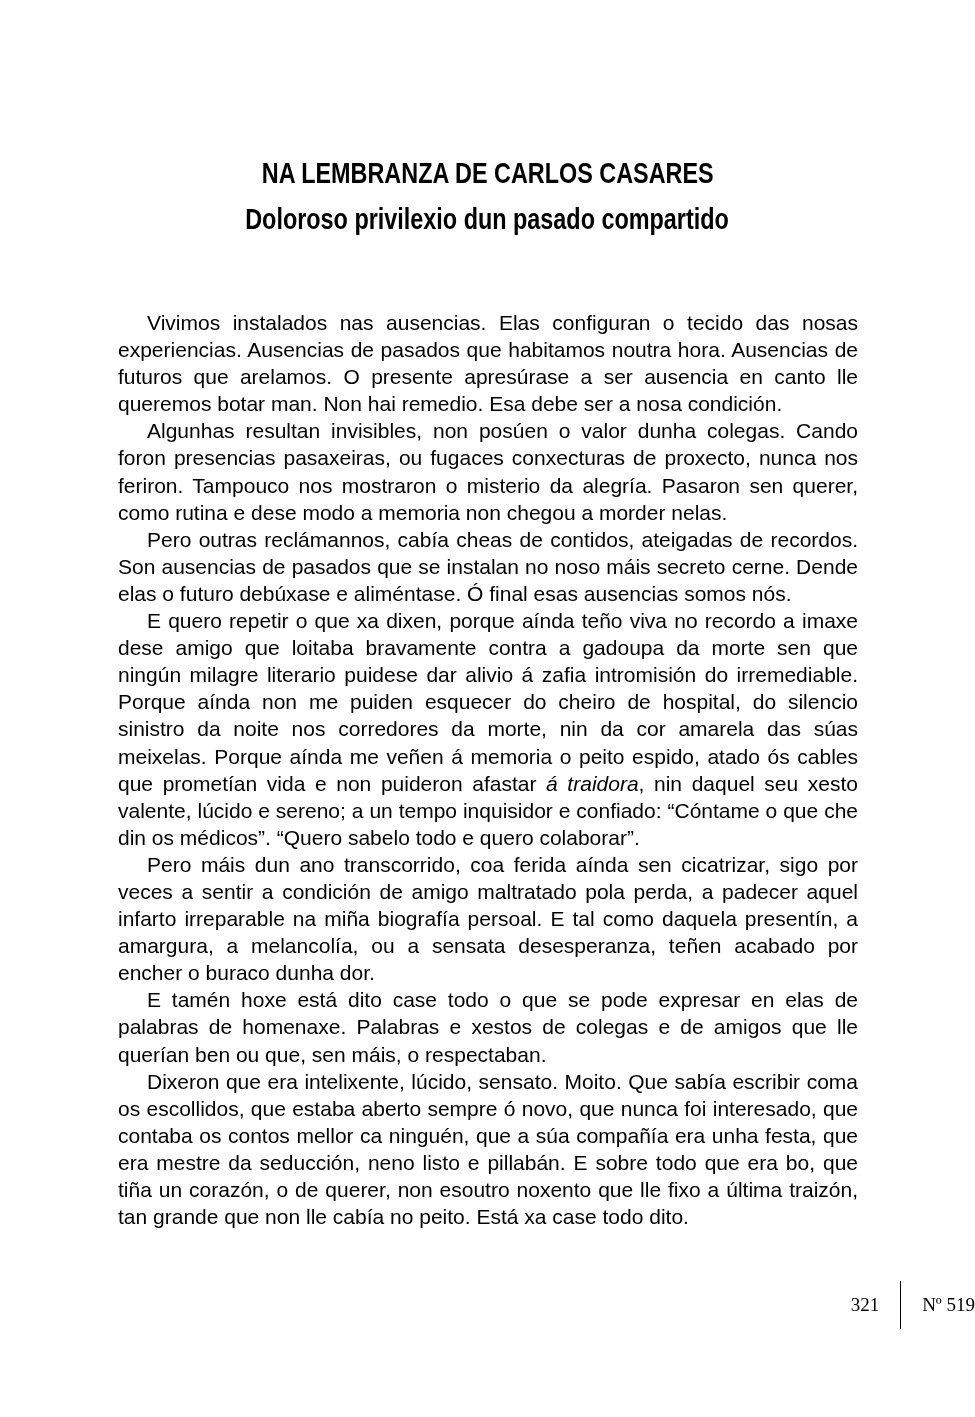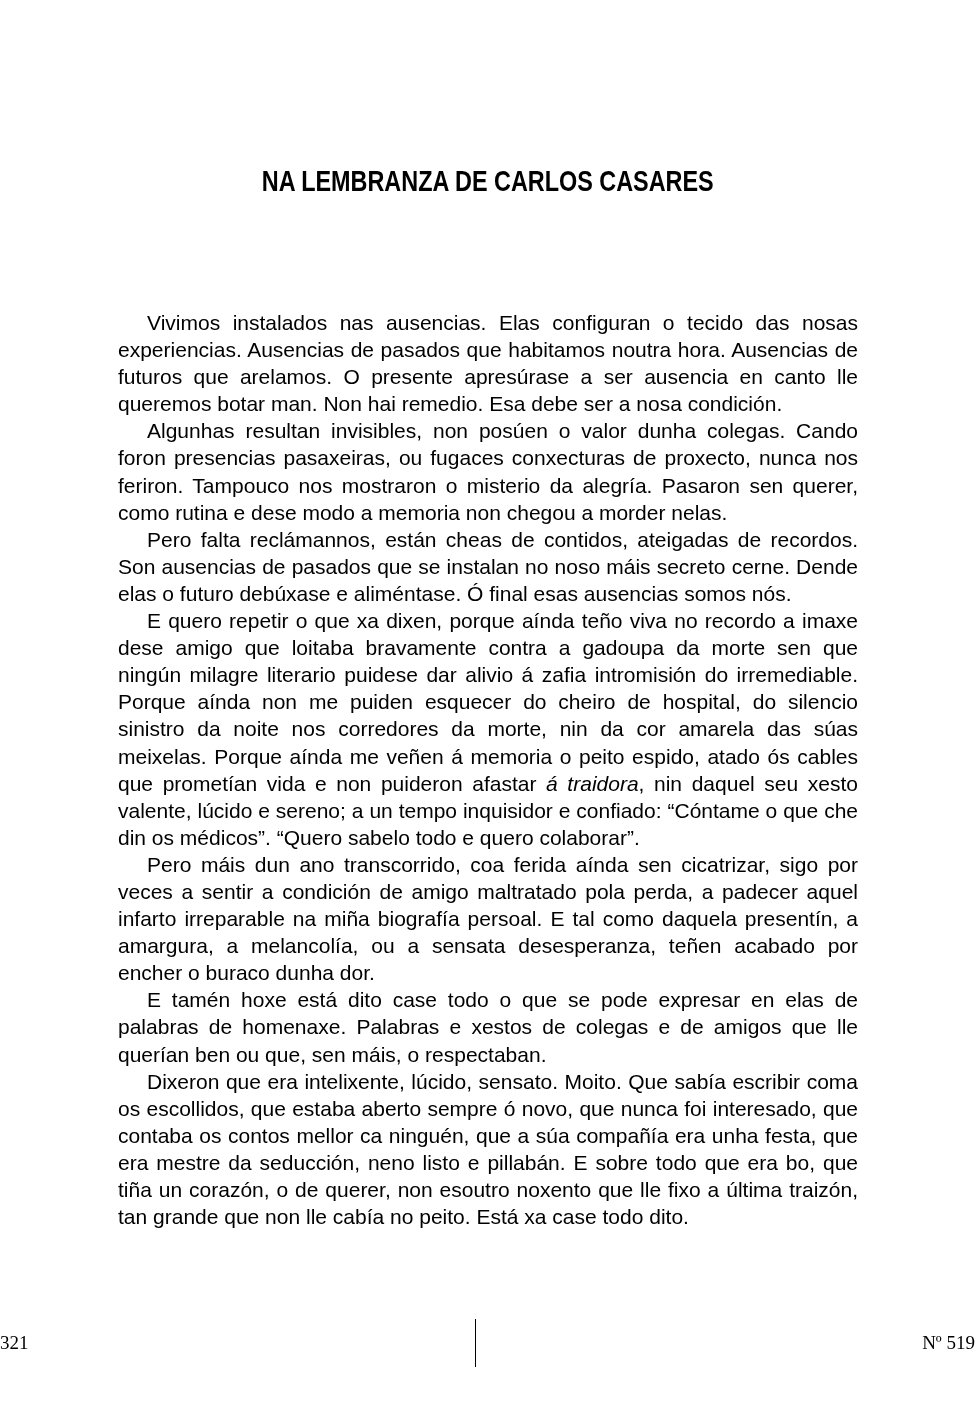--- a/index.html
+++ b/index.html
@@ -17,21 +17,21 @@
   }
   
   .title-block {
     position: absolute;
     top: 146px;
     left: 0;
     right: 0;
     text-align: center;
   }
   .title-line {
-    margin: 16px;
+    margin: 8px;
     font-family: "Liberation Sans", sans-serif;
     font-weight: 700;
     font-size: 30px;
     line-height: 38px;
     letter-spacing: 0px;
   }
   .condensed {
     display: inline-block;
     transform: scaleX(0.78);
     transform-origin: 50% 50%;
@@ -61,25 +61,25 @@
     margin: 0;
     padding: 0;
     text-indent: 29px;
   }
   .body-text em {
     font-style: italic;
   }
   
   .footer {
     position: absolute;
-    top: 1319px;
+    top: 1281px;
     left: 0;
     right: 0;
     display: flex;
-    justify-content: space-between;
+    justify-content: flex-end;
     align-items: center;
     font-family: "Liberation Serif", serif;
     font-size: 19px;
     line-height: 24px;
   }
   .footer .page-num {
     padding-right: 21px;
   }
   .footer .divider {
     width: 1px;
@@ -90,26 +90,27 @@
     padding-left: 21px;
   }
 </style>
 </head>
 <body>
 
 <div class="page">
 
   <header class="title-block">
     <h1 class="title-line"><span class="condensed">NA LEMBRANZA DE CARLOS CASARES</span></h1>
+    <h2 class="title-line"><span class="condensed">Doloroso privilexio dun pasado compartido</span></h2>
   </header>
 
   <main class="body-text">
     <p>Vivimos instalados nas ausencias. Elas configuran o tecido das nosas experiencias. Ausencias de pasados que habitamos noutra hora. Ausencias de futuros que arelamos. O presente apresúrase a ser ausencia en canto lle queremos botar man. Non hai remedio. Esa debe ser a nosa condición.</p>
     <p>Algunhas resultan invisibles, non posúen o valor dunha colegas. Cando foron presencias pasaxeiras, ou fugaces conxecturas de proxecto, nunca nos feriron. Tampouco nos mostraron o misterio da alegría. Pasaron sen querer, como rutina e dese modo a memoria non chegou a morder nelas.</p>
-    <p>Pero falta reclámannos, están cheas de contidos, ateigadas de recordos. Son ausencias de pasados que se instalan no noso máis secreto cerne. Dende elas o futuro debúxase e aliméntase. Ó final esas ausencias somos nós.</p>
+    <p>Pero outras reclámannos, cabía cheas de contidos, ateigadas de recordos. Son ausencias de pasados que se instalan no noso máis secreto cerne. Dende elas o futuro debúxase e aliméntase. Ó final esas ausencias somos nós.</p>
     <p><span>E quero repetir o que xa dixen, porque aínda teño viva no recordo a imaxe dese amigo que loitaba bravamente contra a gadoupa da morte sen que ningún milagre literario puidese dar alivio á zafia intromisión do irremediable. Porque aínda non me puiden esquecer do cheiro de hospital, do silencio sinistro da noite nos corredores da morte, nin da cor amarela das súas meixelas. Porque aínda me veñen á memoria o peito espido, atado ós cables que prometían vida e non puideron afastar </span><em>á traidora</em><span>, nin daquel seu xesto valente, lúcido e sereno; a un tempo inquisidor e confiado: “Cóntame o que che din os médicos”. “Quero sabelo todo e quero colaborar”.</span></p>
     <p>Pero máis dun ano transcorrido, coa ferida aínda sen cicatrizar, sigo por veces a sentir a condición de amigo maltratado pola perda, a padecer aquel infarto irreparable na miña biografía persoal. E tal como daquela presentín, a amargura, a melancolía, ou a sensata desesperanza, teñen acabado por encher o buraco dunha dor.</p>
     <p>E tamén hoxe está dito case todo o que se pode expresar en elas de palabras de homenaxe. Palabras e xestos de colegas e de amigos que lle querían ben ou que, sen máis, o respectaban.</p>
     <p>Dixeron que era intelixente, lúcido, sensato. Moito. Que sabía escribir coma os escollidos, que estaba aberto sempre ó novo, que nunca foi interesado, que contaba os contos mellor ca ninguén, que a súa compañía era unha festa, que era mestre da seducción, neno listo e pillabán. E sobre todo que era bo, que tiña un corazón, o de querer, non esoutro noxento que lle fixo a última traizón, tan grande que non lle cabía no peito. Está xa case todo dito.</p>
   </main>
 
   <footer class="footer">
     <span class="page-num">321</span>
     <span class="divider"></span>
     <span class="issue">Nº 519</span>

